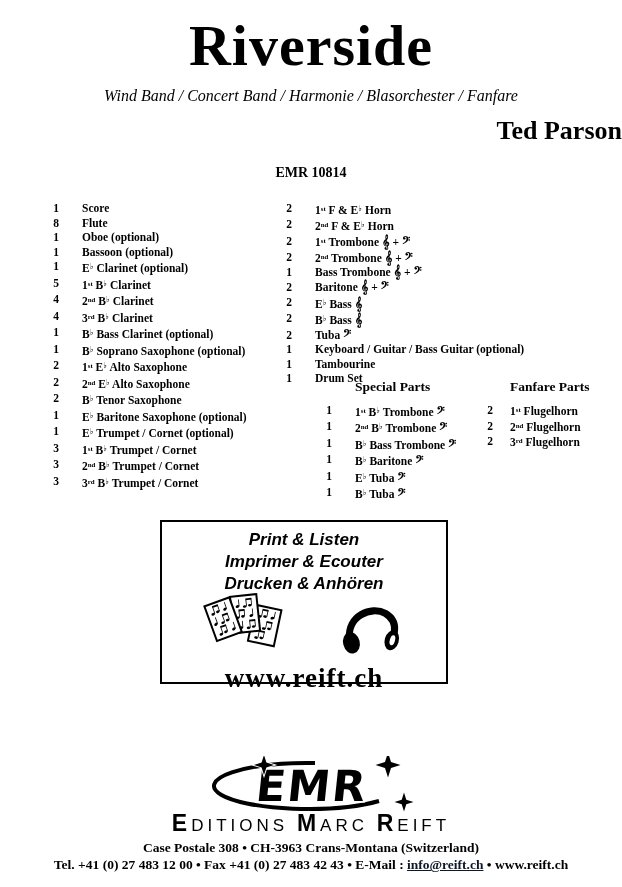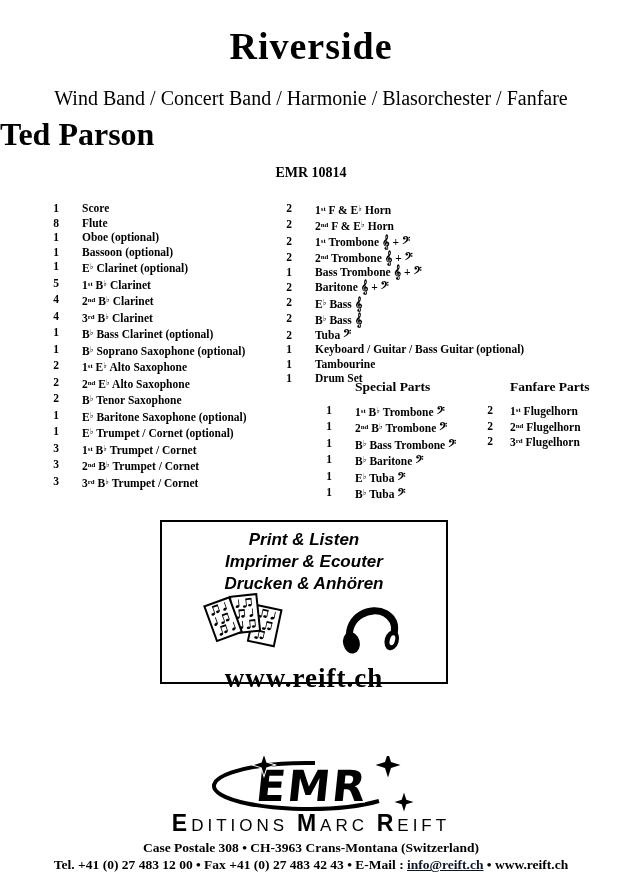--- a/index.html
+++ b/index.html
@@ -2,24 +2,24 @@
 <html><head>
 <meta charset="utf-8">
 <style>
   *{margin:0;padding:0;box-sizing:border-box;}
   html,body{background:#ffffff;}
   .page{position:relative;width:622px;height:887px;background:#fff;color:#000;
         font-family:"Liberation Serif","DejaVu Sans",serif;overflow:hidden;}
 
   
   .title{position:absolute;top:20px;left:0;right:0;text-align:center;
-         font-size:38px;line-height:52px;font-weight:bold;letter-spacing:1px;}
-  .subtitle{position:absolute;top:87px;left:0;right:0;text-align:center;font-size:20px;}
-  .composer{position:absolute;top:116px;left:0;right:0;text-align:left;
-            font-size:32px;font-weight:bold;}
+         font-size:58px;line-height:52px;font-weight:bold;letter-spacing:1px;}
+  .subtitle{position:absolute;top:87px;left:0;right:0;text-align:center;font-size:16px;font-style:italic;}
+  .composer{position:absolute;top:116px;left:0;right:0;text-align:right;
+            font-size:26px;font-weight:bold;padding-left:24px;}
   .catalog{position:absolute;top:165px;left:0;right:0;text-align:center;
            font-size:14px;font-weight:bold;}
 
   
   .col{position:absolute;top:201px;}
   .col-left{left:46px;width:232px;}
   .col-right{left:279px;width:340px;}
   .inst-row{display:flex;font-size:11.5px;font-weight:bold;line-height:14.6px;white-space:nowrap;}
   .inst-row .count{flex:0 0 20px;text-align:center;margin-right:16px;}
   .subcol{position:absolute;top:379px;margin-left:40px;}

